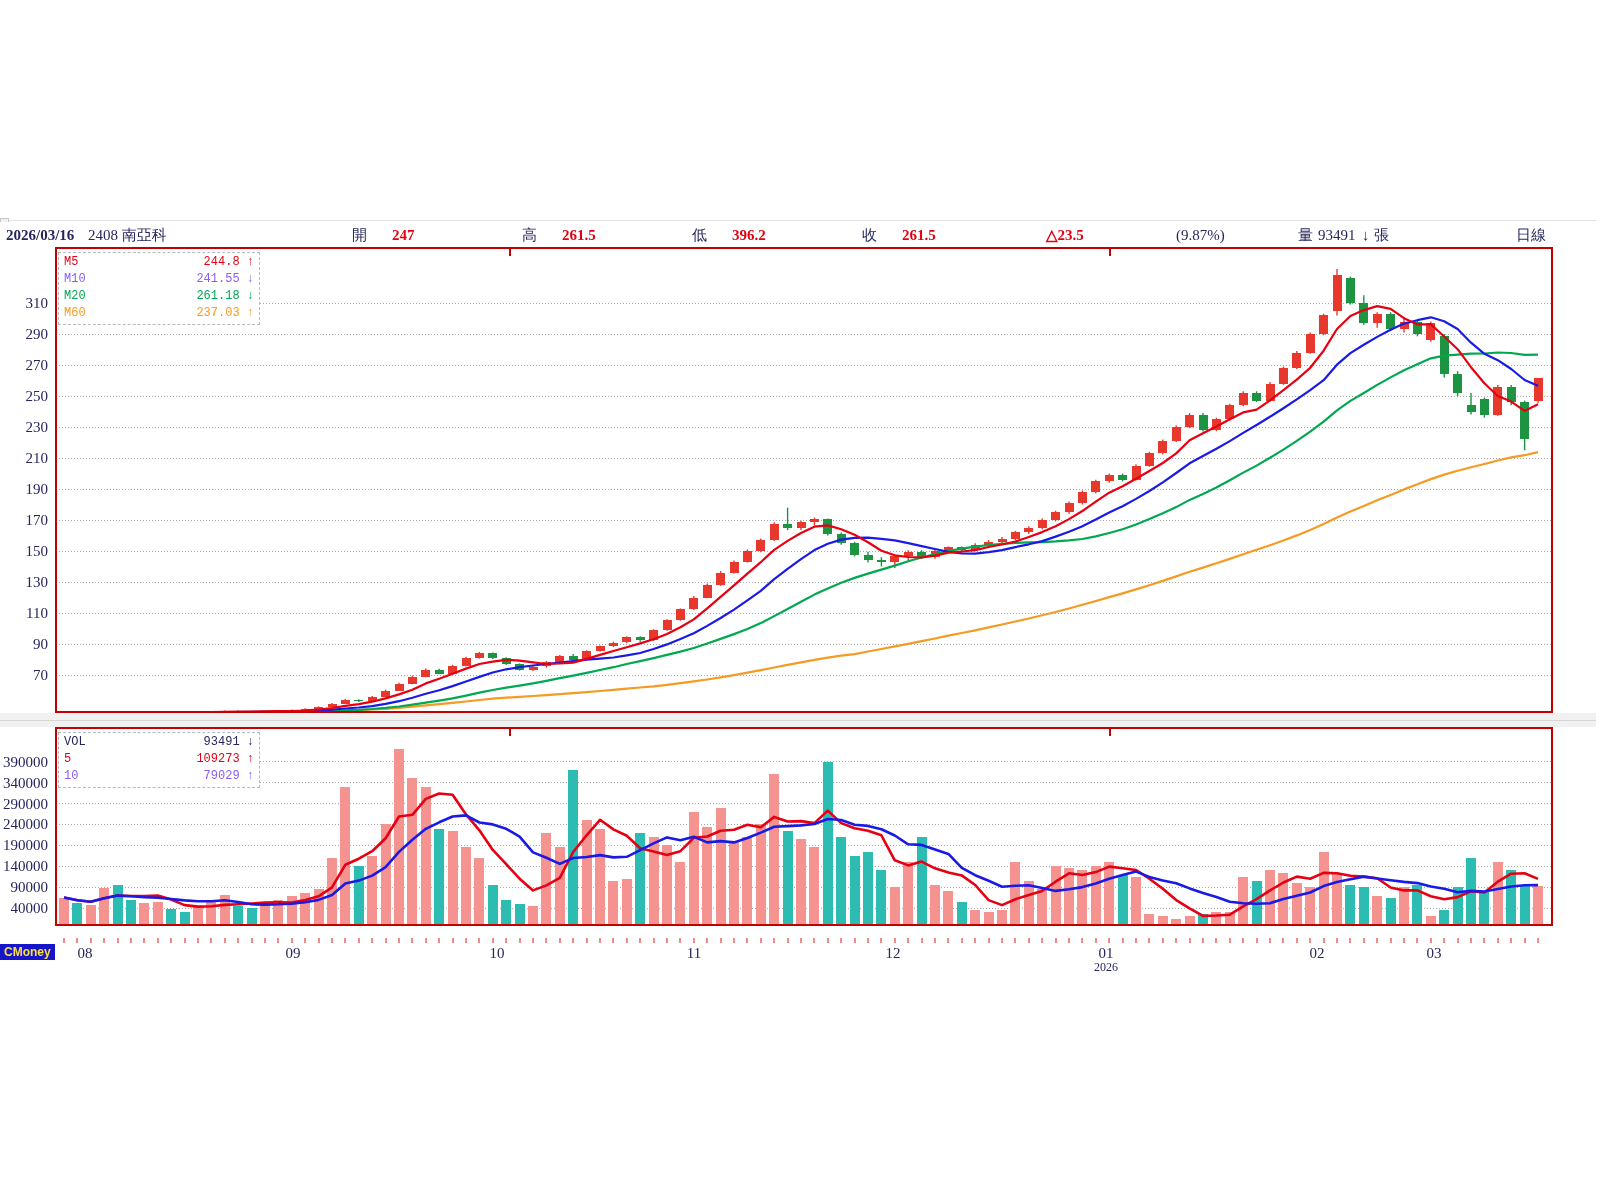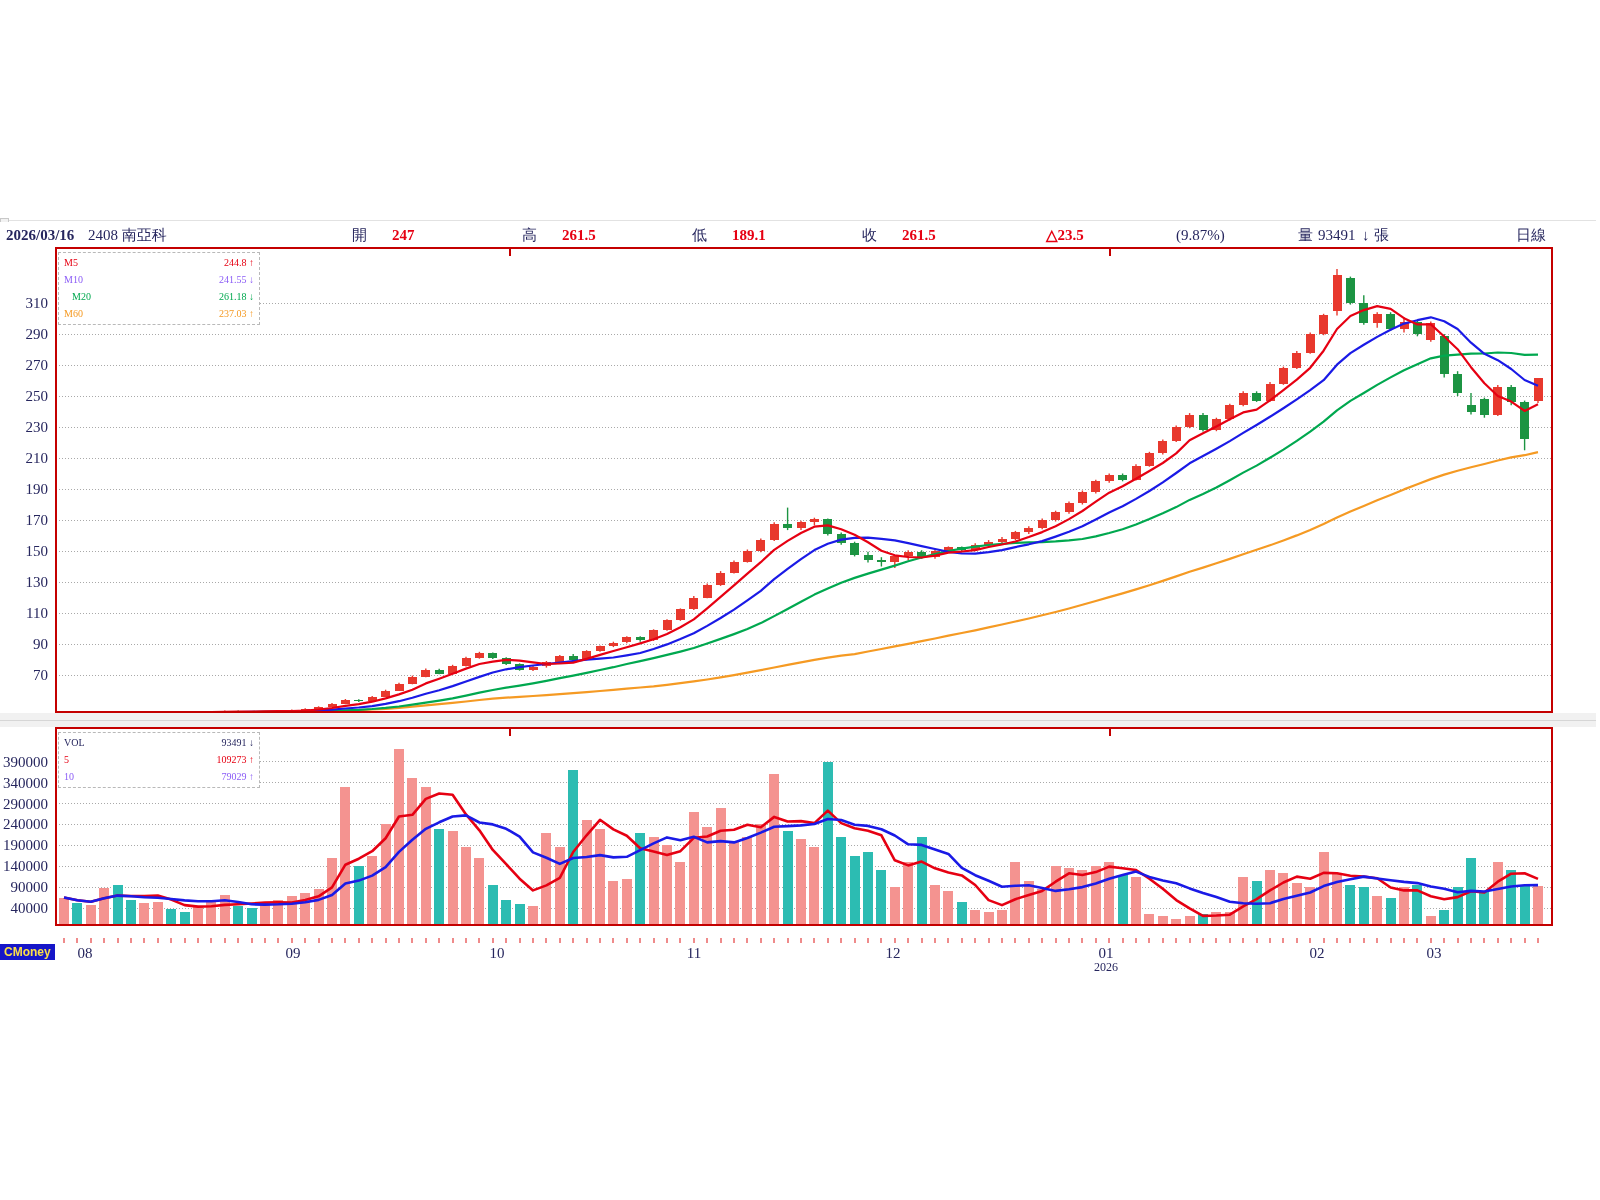--- a/index.html
+++ b/index.html
@@ -9,24 +9,24 @@
   .corner-artifact{position:absolute;left:0;top:218px;width:9px;height:10px;background:#f2f2f2;
           border:1px solid #c8c8c8;box-sizing:border-box;}
   
   .hdr{position:absolute;left:0;top:222px;width:1600px;height:26px;background:#fff;}
   .hdr span{position:absolute;top:2px;font-size:15px;line-height:22px;white-space:nowrap;}
   .navy{color:#26265e;}
   .red{color:#e60012;margin-left:18px;}
   .b{font-weight:bold;}
   
   .legend{position:absolute;width:202px;background:#ffffff;border:1px dashed #b9b9b9;
-          font-size:10px;z-index:5;padding:1px 5px 2px 5px;box-sizing:border-box;}
+          font-size:12px;z-index:5;padding:1px 5px 2px 5px;box-sizing:border-box;font-family:Liberation Mono, monospace;}
   .lrow{display:flex;justify-content:space-between;height:17px;line-height:17px;}
   .lrow i{font-style:normal;}
-  .c-red{color:#e60012;} .c-blue{color:#8b5cf6;} .c-green{color:#00a84f;margin-left:8px;}
+  .c-red{color:#e60012;} .c-blue{color:#8b5cf6;} .c-green{color:#00a84f;}
   .c-orange{color:#f59a23;} .c-navy{color:#26265e;}
   
   .cmoney{position:absolute;left:0;top:944px;height:16px;line-height:16px;background:#1616c8;
           color:#fde047;font-family:"Liberation Sans",sans-serif;font-size:12px;font-weight:bold;
           padding:0 4px;}
   .yearlbl{position:absolute;top:960px;font-size:12px;color:#26265e;transform:translateX(-50%);}
   svg{position:absolute;left:0;top:0;}
   .axlbl{font-family:"Liberation Serif",serif;font-size:15px;fill:#26265e;}
   .mlbl{font-family:"Liberation Serif",serif;font-size:15px;fill:#26265e;}
 </style>
@@ -38,21 +38,21 @@
   <div class="corner-artifact"></div>
 
   <div class="hdr">
     <span class="navy b" style="left:6px">2026/03/16</span>
     <span class="navy" style="left:88px">2408 南亞科</span>
     <span class="navy" style="left:352px">開</span>
     <span class="red b" style="left:374px">247</span>
     <span class="navy" style="left:522px">高</span>
     <span class="red b" style="left:544px">261.5</span>
     <span class="navy" style="left:692px">低</span>
-    <span class="red b" style="left:714px">189.1</span>
+    <span class="red b" style="left:714px">396.2</span>
     <span class="navy" style="left:862px">收</span>
     <span class="red b" style="left:884px">261.5</span>
     <span class="red b" style="left:1028px">△23.5</span>
     <span class="navy" style="left:1176px">(9.87%)</span>
     <span class="navy" style="left:1298px">量</span>
     <span class="navy" style="left:1318px">93491</span>
     <span class="navy" style="left:1362px">↓</span>
     <span class="navy" style="left:1374px">張</span>
     <span class="navy" style="left:1516px">日線</span>
   </div>

